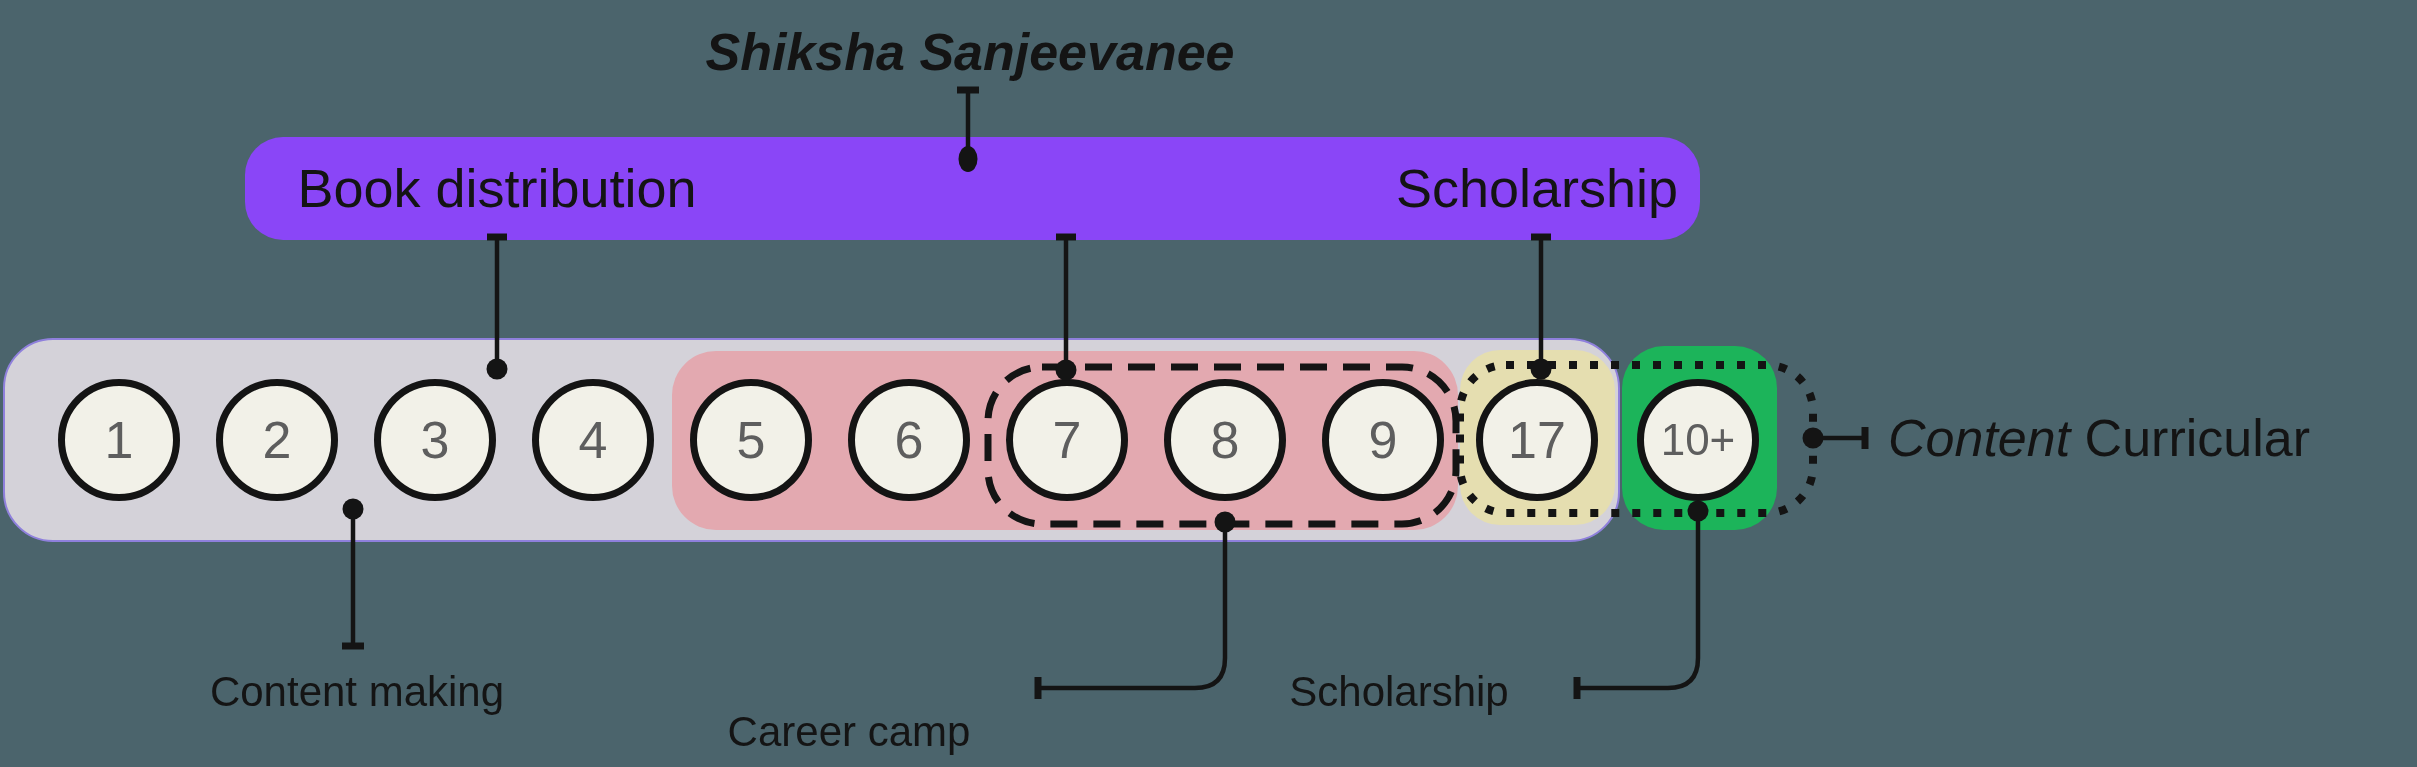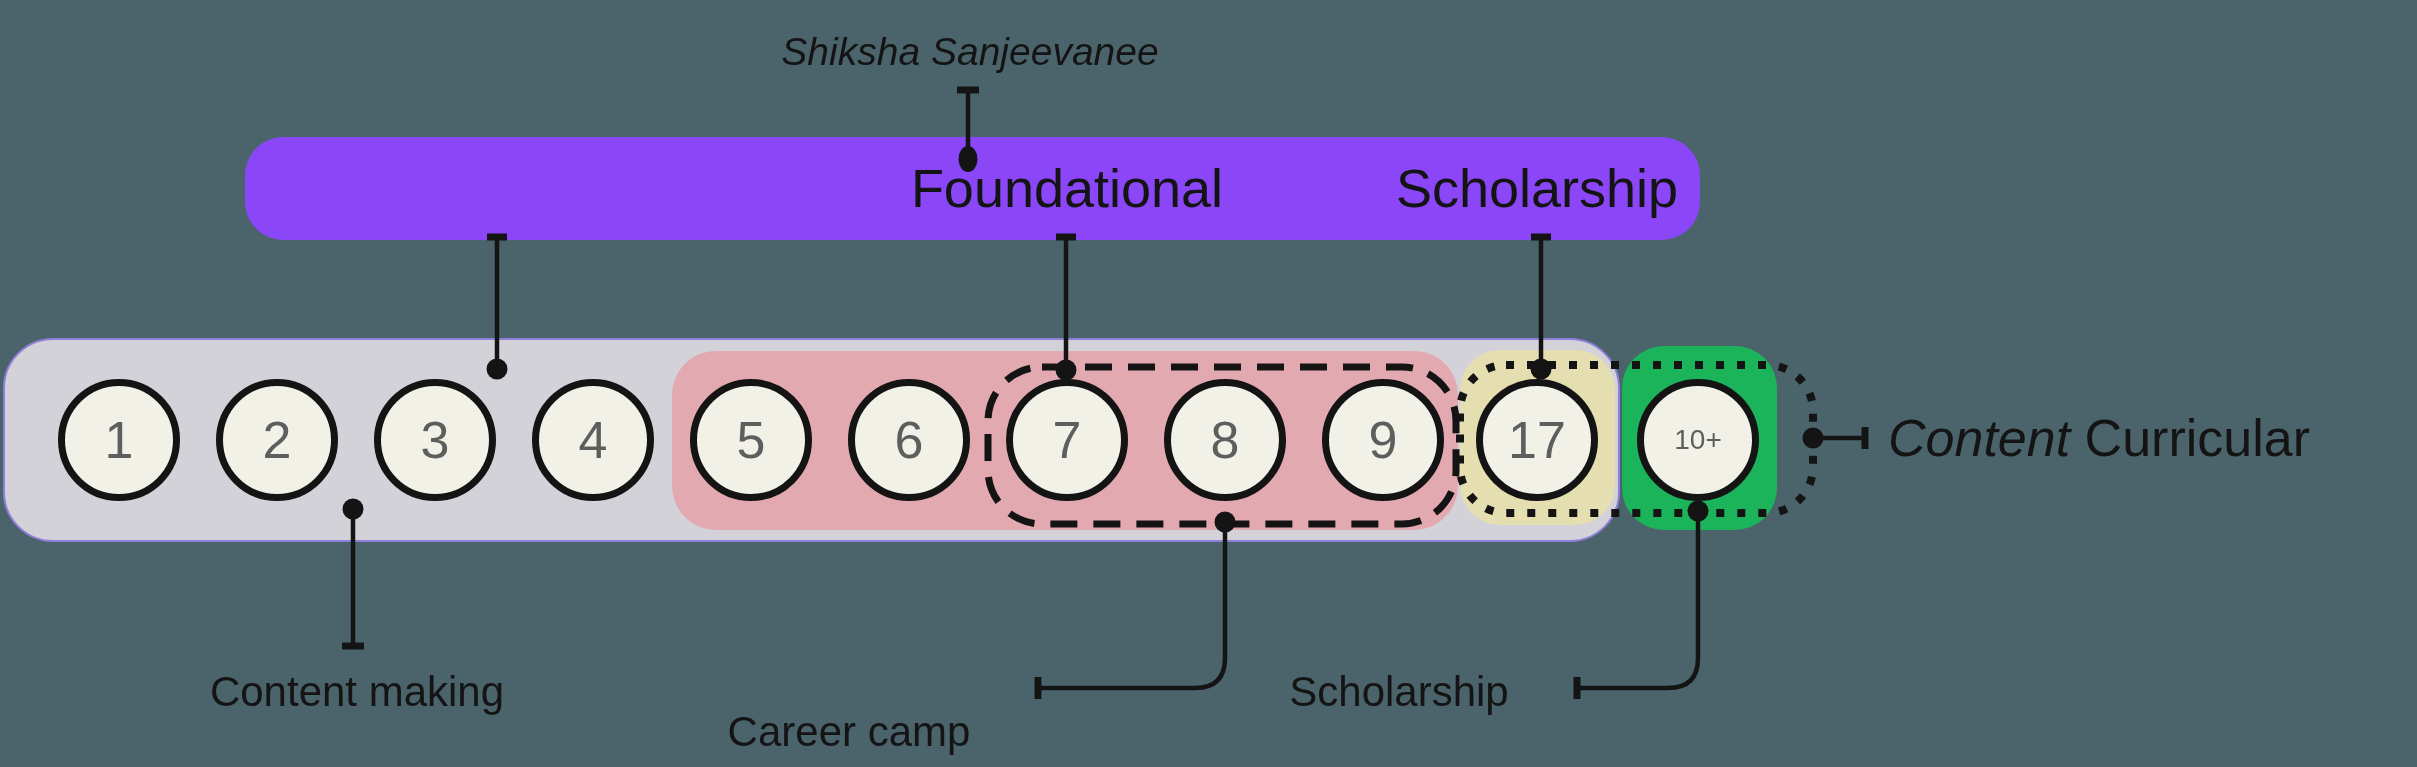--- a/index.html
+++ b/index.html
@@ -6,21 +6,21 @@
   body{
     width:2417px;height:767px;position:relative;overflow:hidden;
     background:#4b646c;
     font-family:"Liberation Sans", sans-serif;
     color:#141414;
   }
   .abs{position:absolute;}
   
   .title{
     left:970px;top:52px;transform:translate(-50%,-50%);
-    font-size:39px;font-style:italic;font-weight:400;white-space:nowrap;text-align:center;
+    font-size:52px;font-style:italic;font-weight:700;white-space:nowrap;text-align:center;
   }
   
   .program-bar{
     left:245px;top:137px;width:1455px;height:103px;
     background:#8a46f7;border-radius:38px;
   }
   .bar-label{
     position:absolute;top:50%;transform:translate(-50%,-52%);
     font-size:54px;white-space:nowrap;
   }
@@ -36,41 +36,41 @@
   .zone-pink{left:672px;top:351px;width:786px;height:179px;background:#e3a9b0;border-radius:44px;}
   .zone-yellow{left:1460px;top:350px;width:155px;height:175px;background:#e5deb0;border-radius:40px;}
   .zone-green{left:1622px;top:346px;width:155px;height:184px;background:#1cb45a;border-radius:42px;}
   
   .circle{
     position:absolute;top:379px;width:122px;height:122px;box-sizing:border-box;
     background:#f2f1e8;border:7px solid #141414;border-radius:50%;
     display:flex;align-items:center;justify-content:center;
     font-size:52px;color:#5e5e5e;
   }
-  .circle.small{font-size:28px;}
+  .circle.small{font-size:44px;}
   
   .overlay{left:0;top:0;width:2417px;height:767px;pointer-events:none;}
   
   .note-label{
     position:absolute;transform:translate(-50%,-50%);
     font-size:42px;white-space:nowrap;
   }
   .scholarship-label{
     position:absolute;left:1888px;top:438px;transform:translateY(-50%);
     font-size:52px;white-space:nowrap;
   }
   .scholarship-label .it{font-style:italic;}
 </style>
 </head>
 <body>
 
 <div class="abs title">Shiksha Sanjeevanee</div>
 
 <div class="abs program-bar">
-  <span class="bar-label l1">Foundational</span>
+  <span class="bar-label l0">Book distribution</span>
   <span class="bar-label l2">Scholarship</span>
 </div>
 
 <div class="abs zone-base"></div>
 <div class="abs zone-pink"></div>
 <div class="abs zone-yellow"></div>
 <div class="abs zone-green"></div>
 
 <svg class="abs overlay" viewBox="0 0 2417 767" xmlns="http://www.w3.org/2000/svg">
   <rect x="988" y="367" width="468" height="157" rx="54" fill="none" stroke="#141414" stroke-width="7" stroke-dasharray="27 16"></rect>

